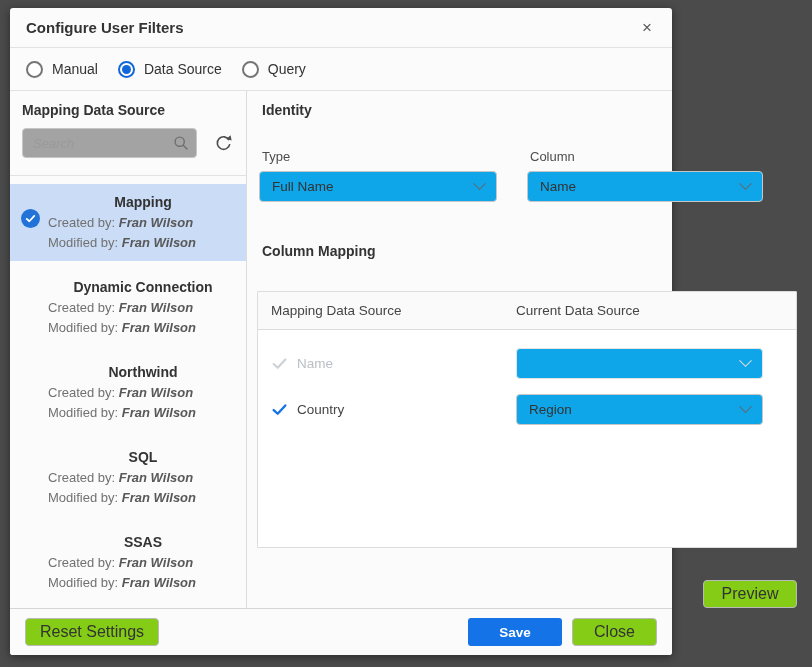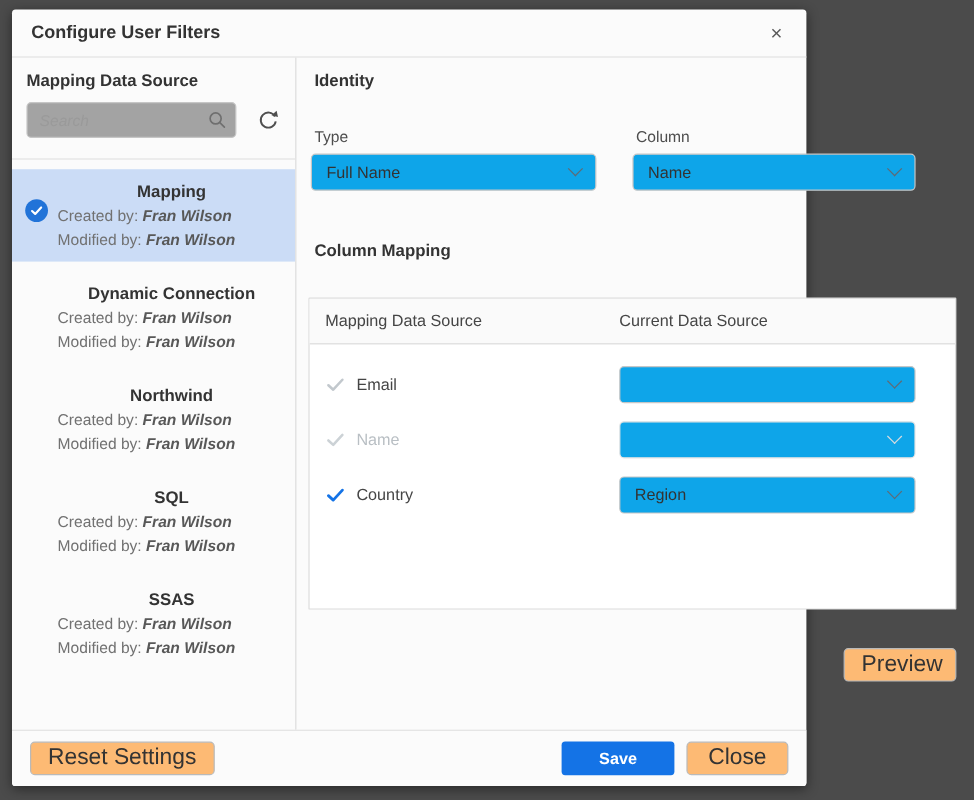--- a/index.html
+++ b/index.html
@@ -113,22 +113,22 @@
   .row-check { width:17px; height:17px; color:#c2c8cd; flex:0 0 17px; }
   .cm-row.mapped .row-check { color:#1473e6; }
   .cm-row.disabled .row-check { color:#ccd2d6; }
   .row-label { margin-left:9px; font-size:13.5px; color:#454545; }
   .cm-row.disabled .row-label { color:#b9bfc4; }
   .row-select { margin-top:0; width:247px; }
   .cm-row.disabled .row-select { border-color:#e4e4e4; cursor:default; }
   .cm-row.disabled .row-select .chev { border-color:#d8dbdd; }
   .preview-row { width:540px; display:flex; justify-content:flex-end; margin-top:8px; }
   .btn {
-    height:28px; background:#fdba74; border:1px solid #b9b9b9; border-radius:4px;
-    font-size:19px; color:#333; cursor:pointer; padding:0 14px;
+    height:28px; background:#84cc16; border:1px solid #b9b9b9; border-radius:4px;
+    font-size:16px; color:#333; cursor:pointer; padding:0 14px;
     font-family:"Liberation Sans", sans-serif;
   }
   .preview-btn { width:94px; }
   
   .dlg-footer {
     height:47px; flex:0 0 47px; border-top:1px solid #d6d6d6;
     display:flex; align-items:center; padding:0 15px;
     background:#fbfbfb; border-radius:0 0 3px 3px;
   }
   .footer-spacer { flex:1; }
@@ -142,20 +142,40 @@
 </head>
 <body>
 
 <div class="dialog">
 
   <div class="dlg-header">
     <span class="dlg-title">Configure User Filters</span>
     <span class="dlg-close">×</span>
   </div>
 
+  <div class="mode-row">
+    <span class="radio-opt">
+      <span class="radio-circle">
+          <span class="radio-dot"></span>
+        </span>
+      <span class="radio-label">Manual</span>
+    </span>
+    <span class="radio-opt selected">
+      <span class="radio-circle">
+          <span class="radio-dot"></span>
+        </span>
+      <span class="radio-label">Data Source</span>
+    </span>
+    <span class="radio-opt">
+      <span class="radio-circle">
+          <span class="radio-dot"></span>
+        </span>
+      <span class="radio-label">Query</span>
+    </span>
+  </div>
 
   <div class="content">
 
     <div class="left-panel">
       <div class="left-head">
         <div class="panel-title">Mapping Data Source</div>
         <div class="search-row">
           <span class="search-wrap">
             <input class="search-input" type="text" placeholder="Search" style="">
             <svg class="search-icon" viewBox="0 0 16 16">
@@ -233,32 +253,20 @@
 
       <div class="section-title cm-title">Column Mapping</div>
 
       <div class="cm-table">
         <div class="cm-head">
           <span class="cm-head-cell c1">Mapping Data Source</span>
           <span class="cm-head-cell c2">Current Data Source</span>
         </div>
         <div class="cm-body">
 
-          <div class="cm-row unmapped">
-            <span class="cm-left">
-              <svg class="row-check" viewBox="0 0 16 16">
-                  <path d="M2.5 8.5 L6.3 12 L13.5 4.2" fill="none" stroke="currentColor" stroke-width="2" stroke-linecap="round" stroke-linejoin="round"></path>
-                </svg>
-              <span class="row-label">Email</span>
-            </span>
-            <div class="select row-select">
-              <span></span>
-              <span class="chev"></span>
-            </div>
-          </div>
 
           <div class="cm-row disabled">
             <span class="cm-left">
               <svg class="row-check" viewBox="0 0 16 16">
                   <path d="M2.5 8.5 L6.3 12 L13.5 4.2" fill="none" stroke="currentColor" stroke-width="2" stroke-linecap="round" stroke-linejoin="round"></path>
                 </svg>
               <span class="row-label">Name</span>
             </span>
             <div class="select row-select">
               <span></span>

